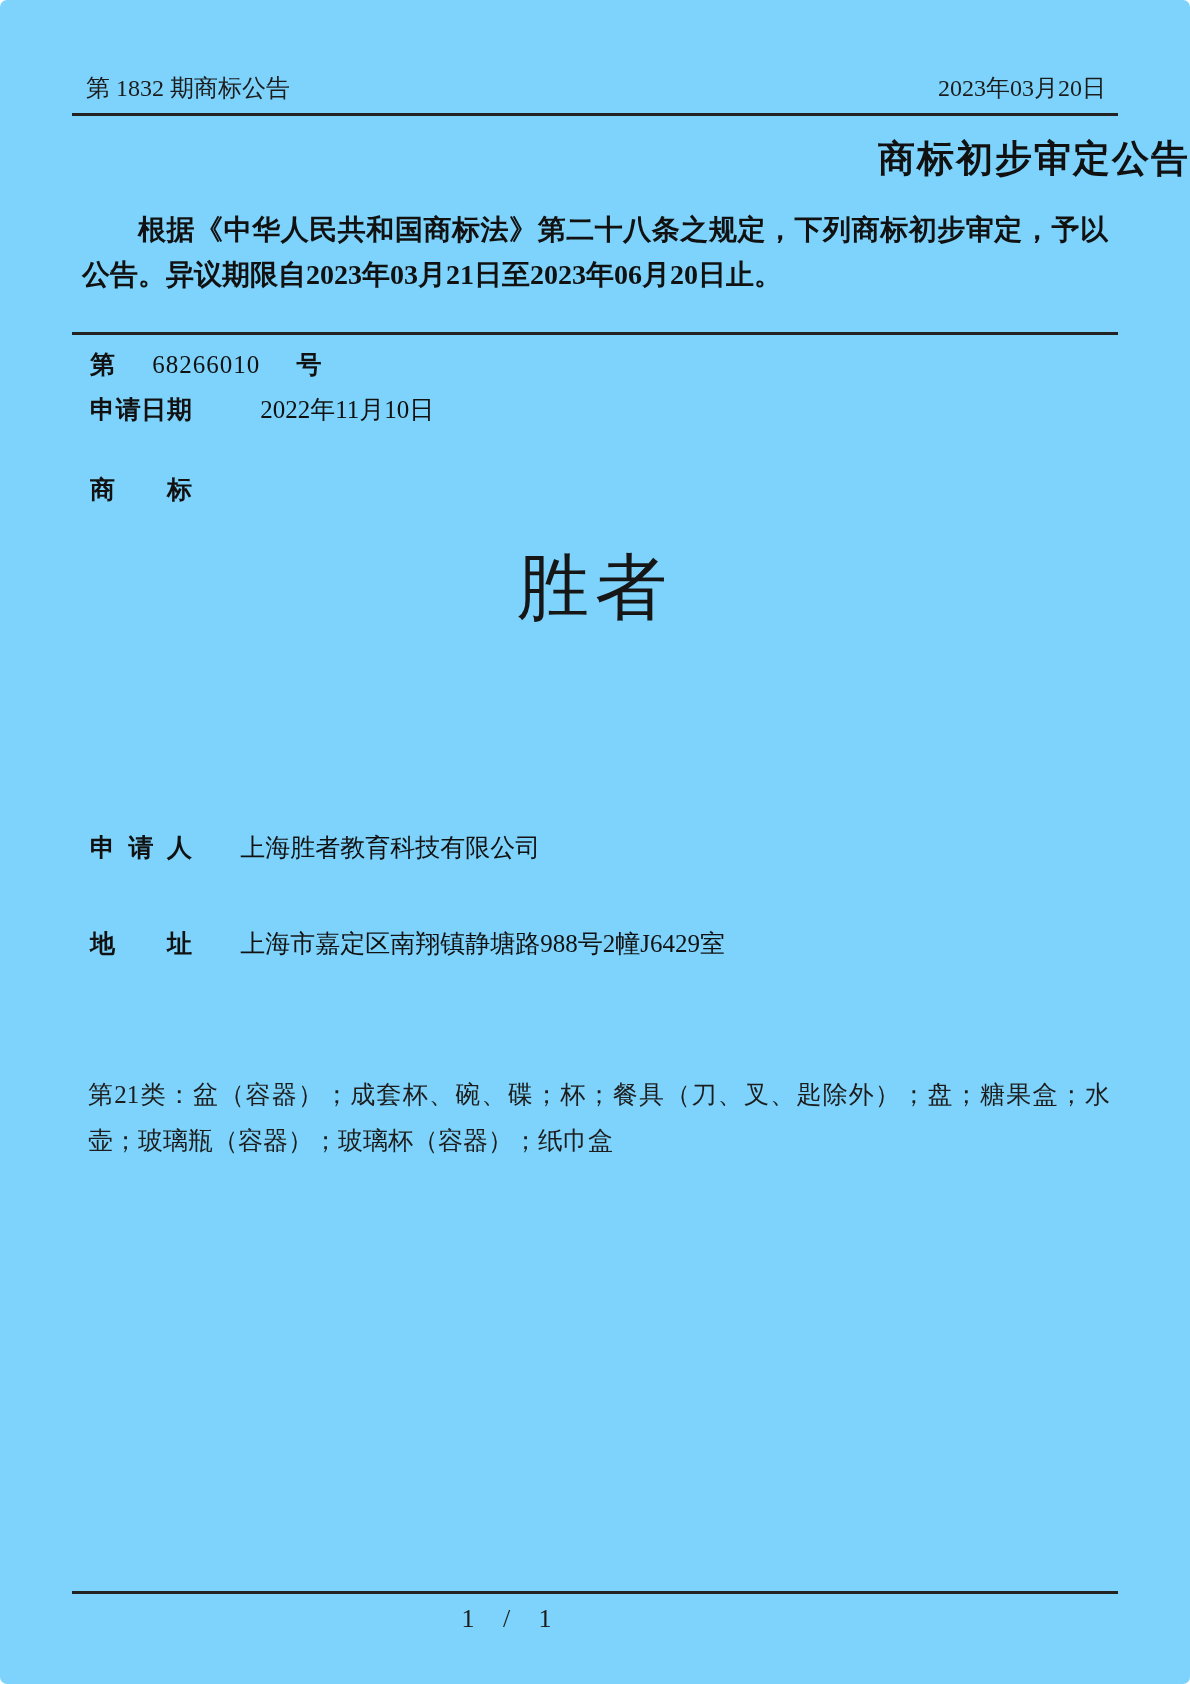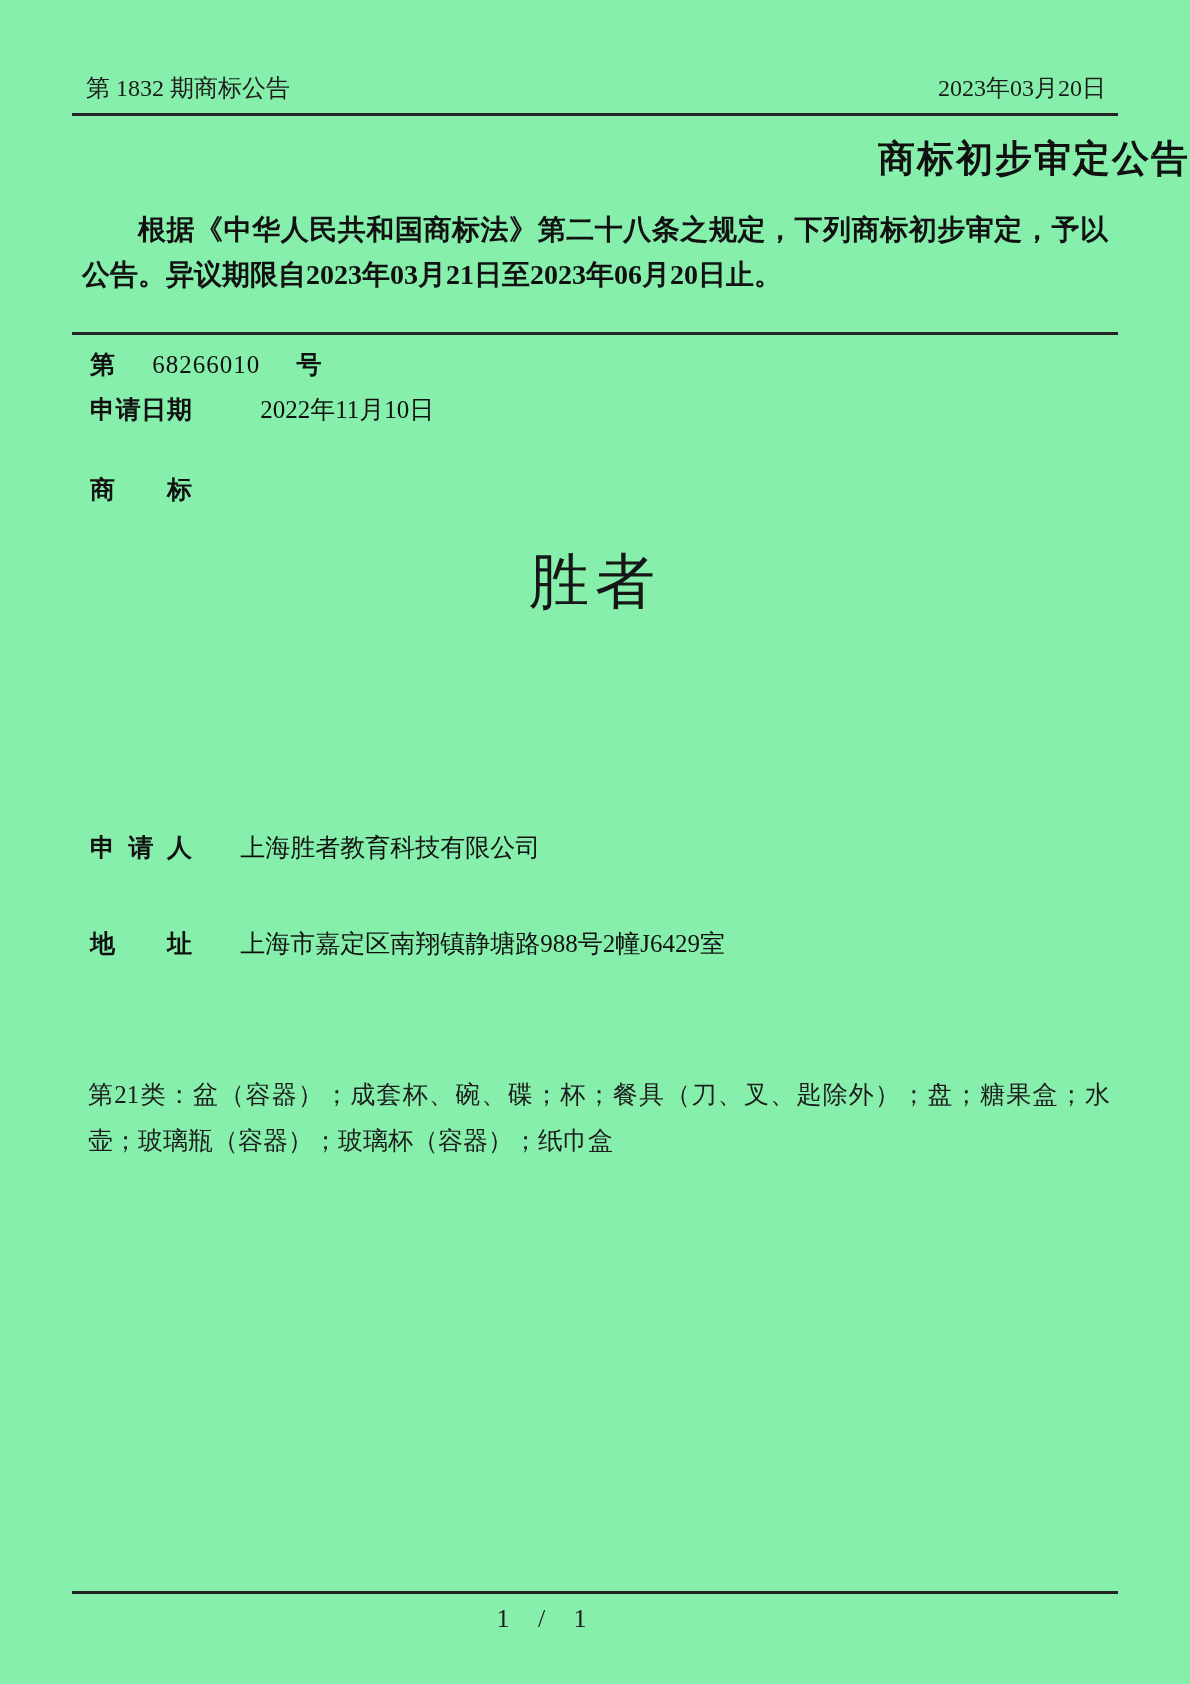--- a/index.html
+++ b/index.html
@@ -4,24 +4,25 @@
 <style>
   html, body {
     margin: 0;
     padding: 0;
     background: #ffffff;
   }
   .page {
     position: relative;
     width: 1190px;
     height: 1684px;
-    background: #86efac;
+    background: #7dd3fc;
     color: #111;
     font-family: "Liberation Serif", "DejaVu Serif", serif;
     overflow: hidden;
+    border-radius: 7px;
   }
   
   .header {
     position: absolute;
     top: 72px;
     left: 86px;
     right: 84px;
     display: flex;
     justify-content: space-between;
     align-items: baseline;
@@ -91,21 +92,21 @@
   .reg-no      { margin-left: 31px; letter-spacing: 1px; }
   .reg-suffix  { margin-left: 30px; font-weight: bold; }
   .bold        { font-weight: bold; }
 
   .trademark {
     position: absolute;
     top: 552px;
     left: 0;
     width: 100%;
     text-align: center;
-    font-size: 60px;
+    font-size: 72px;
     line-height: 1;
     letter-spacing: 6px;
     color: #161616;
   }
 
   .goods-text {
     position: absolute;
     top: 1072px;
     left: 88px;
     width: 1022px;
@@ -116,21 +117,20 @@
   }
 
   .footer-pagenum {
     position: absolute;
     top: 1604px;
     left: 0;
     width: 1013px;
     text-align: center;
     font-size: 26px;
     color: #1c1c1c;
-    padding-left: 35px;
   }
   .footer-pagenum .sep { margin: 0 22px; }
 </style>
 </head>
 <body>
 
 <div class="page">
 
   <div class="header">
     <span>第 1832 期商标公告</span>

